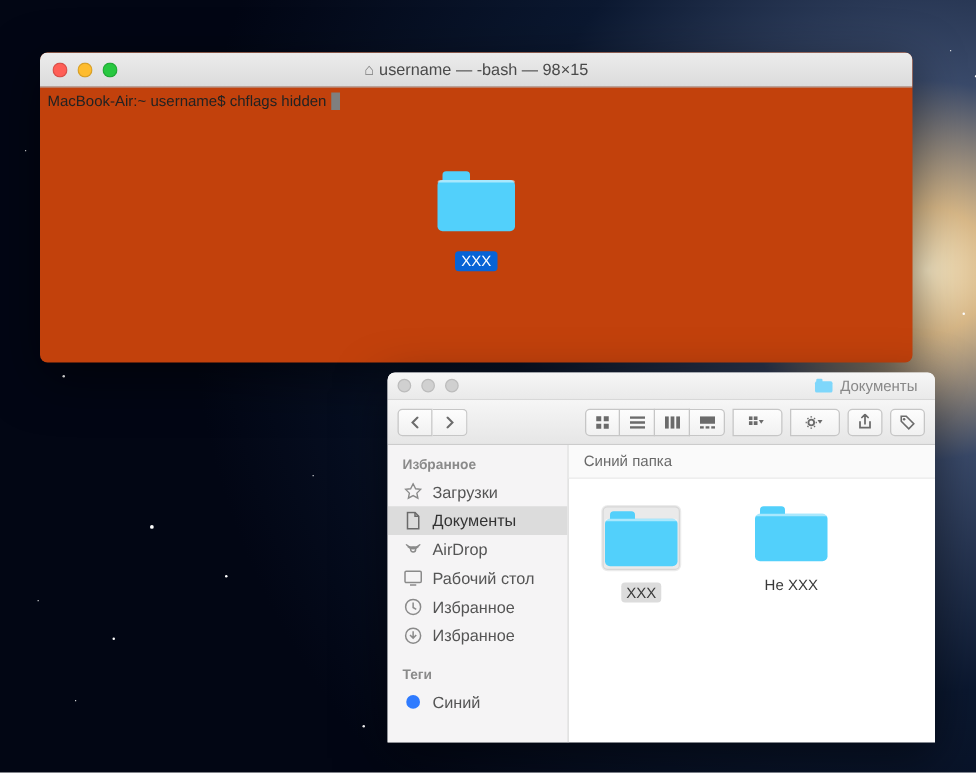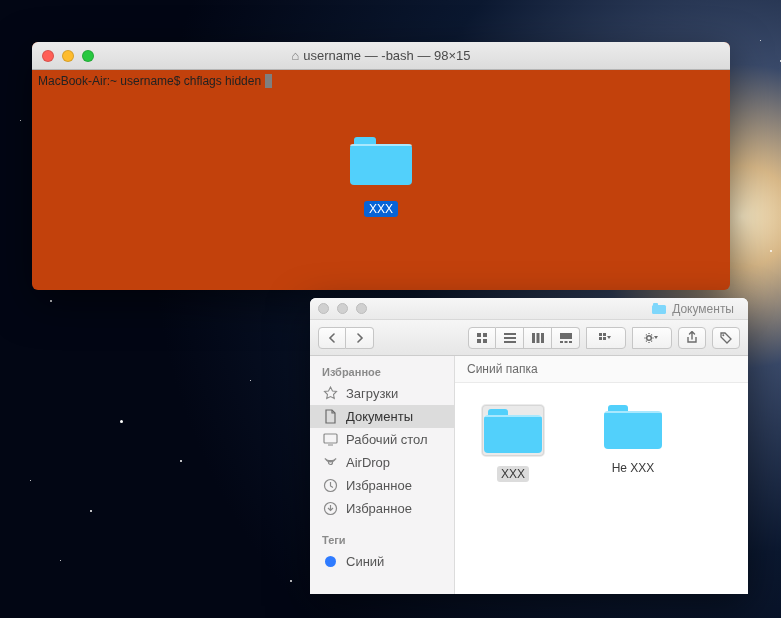--- a/index.html
+++ b/index.html
@@ -247,35 +247,35 @@
         <span class="ic">
             <svg width="13" height="15" viewBox="0 0 13 15">
               <path d="M2 1h6l3 3v10H2z" fill="none" stroke="currentColor" stroke-width="1.2"></path>
               <path d="M8 1v3h3" fill="none" stroke="currentColor" stroke-width="1.2"></path>
             </svg>
           </span>
         <span>Документы</span>
       </div>
       <div class="side-item">
         <span class="ic">
+            <svg width="15" height="15" viewBox="0 0 15 15">
+              <circle cx="7.5" cy="7.5" r="2" fill="none" stroke="currentColor" stroke-width="1.2"></circle>
+              <path d="M3 11a6 6 0 019 0M1.8 12.5a8 8 0 0111.4 0" fill="none" stroke="currentColor" stroke-width="1.1" transform="rotate(180 7.5 8)"></path>
+            </svg>
+          </span>
+        <span>AirDrop</span>
+      </div>
+      <div class="side-item">
+        <span class="ic">
             <svg width="15" height="13" viewBox="0 0 15 13">
               <rect x="1" y="1" width="13" height="9" rx="1" fill="none" stroke="currentColor" stroke-width="1.2"></rect>
               <path d="M5 12h5" stroke="currentColor" stroke-width="1.2"></path>
             </svg>
           </span>
         <span>Рабочий стол</span>
-      </div>
-      <div class="side-item">
-        <span class="ic">
-            <svg width="15" height="15" viewBox="0 0 15 15">
-              <circle cx="7.5" cy="7.5" r="2" fill="none" stroke="currentColor" stroke-width="1.2"></circle>
-              <path d="M3 11a6 6 0 019 0M1.8 12.5a8 8 0 0111.4 0" fill="none" stroke="currentColor" stroke-width="1.1" transform="rotate(180 7.5 8)"></path>
-            </svg>
-          </span>
-        <span>AirDrop</span>
       </div>
       <div class="side-item">
         <span class="ic">
             <svg width="15" height="15" viewBox="0 0 15 15">
               <circle cx="7.5" cy="7.5" r="6" fill="none" stroke="currentColor" stroke-width="1.2"></circle>
               <path d="M7.5 4v4l2.5 1.5" fill="none" stroke="currentColor" stroke-width="1.2"></path>
             </svg>
           </span>
         <span>Избранное</span>
       </div>

